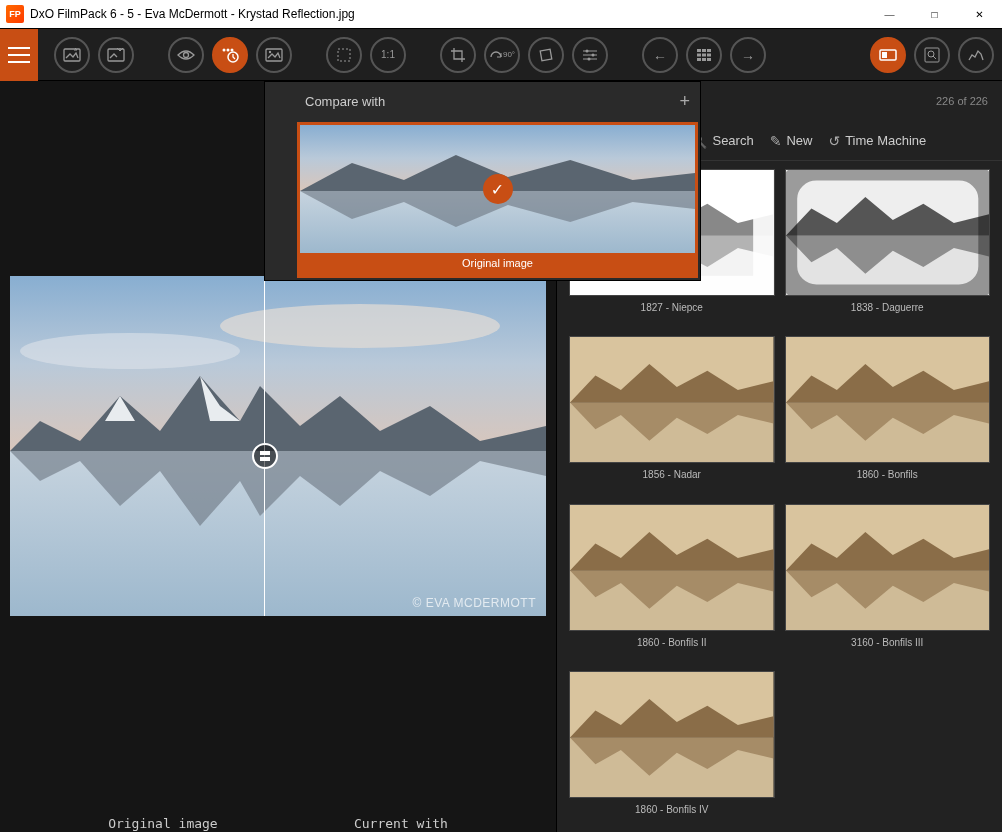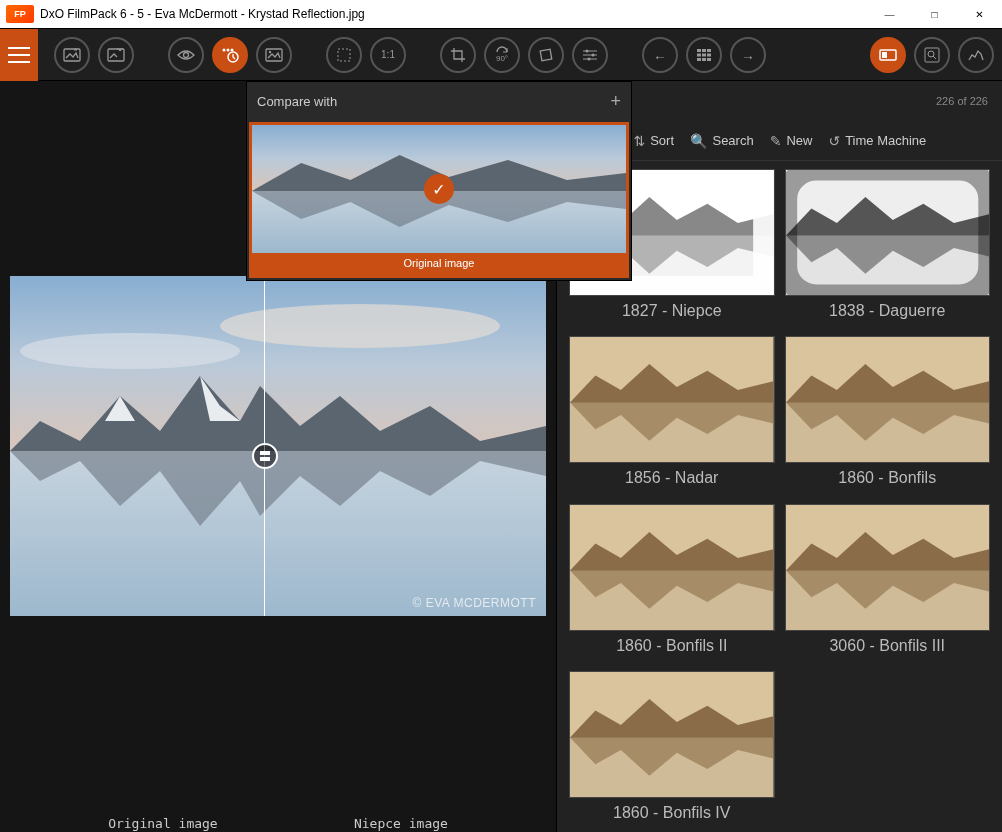--- a/index.html
+++ b/index.html
@@ -1,20 +1,20 @@
 <!DOCTYPE html>
 <html><head>
 <meta charset="utf-8">
 <style>
 * { box-sizing: border-box; margin: 0; padding: 0; }
 body { font-family: "Segoe UI", Arial, sans-serif; background: #1a1a1a; color: #bbb; width: 1002px; height: 832px; overflow: hidden; display: flex; flex-direction: column; }
 
 
 .titlebar { height: 29px; background: #fff; display: flex; align-items: center; padding: 0 0 0 6px; color: #000; font-size: 12px; border-bottom: 1px solid #000; }
-.fp-logo { width: 28px; height: 18px; background: linear-gradient(135deg,#ff6a00,#ff3a00); color: #fff; font-size: 9px; font-weight: bold; display: flex; align-items: center; justify-content: center; border-radius: 2px; margin-right: 6px; }
+.fp-logo { width: 18px; height: 18px; background: linear-gradient(135deg,#ff6a00,#ff3a00); color: #fff; font-size: 9px; font-weight: bold; display: flex; align-items: center; justify-content: center; border-radius: 2px; margin-right: 6px; }
 .title-text { flex: 1; }
 .win-controls { display: flex; }
 .win-btn { width: 45px; height: 28px; display: flex; align-items: center; justify-content: center; font-family: "Segoe MDL2 Assets","Segoe UI Symbol"; font-size: 10px; cursor: pointer; }
 
 
 .toolbar { height: 52px; background: #1f1f1f; display: flex; align-items: center; padding: 0 8px; gap: 8px; border-bottom: 1px solid #000; justify-content: flex-end; }
 .menu-btn { width: 38px; height: 52px; background: #c84e14; display: flex; align-items: center; justify-content: center; cursor: pointer; margin-left: -8px; margin-right: 8px; }
 .menu-btn span { display:block; width:22px; height:2px; background:#fff; position:relative; }
 .menu-btn span::before, .menu-btn span::after { content:""; position:absolute; left:0; width:22px; height:2px; background:#fff; }
 .menu-btn span::before { top:-7px; } .menu-btn span::after { top:7px; }
@@ -26,41 +26,41 @@
 
 .main { flex: 1; display: flex; height: calc(100% - 81px); position: relative; }
 .viewer { width: 556px; position: relative; background: #151515; display:flex; flex-direction:column; }
 .viewer-img { margin: 195px 10px 0 10px; height: 340px; position: relative; }
 .viewer-labels { display:flex; justify-content:space-around; padding: 200px 40px 12px 40px; font-size:13px; color:#ccc; font-family: monospace; }
 .split-line { position:absolute; top:0; left:254px; width:1px; height:100%; background:#fff; z-index:2; }
 .split-handle { position:absolute; top:167px; left:242px; width:26px; height:26px; border:2px solid #fff; border-radius:50%; background:rgba(0,0,0,0.5); display:flex; align-items:center; justify-content:center; color:#fff; font-size:12px; z-index:3; cursor:ew-resize; }
 .watermark { position:absolute; bottom:6px; right:10px; font-size:12px; color:rgba(255,255,255,0.7); letter-spacing:0.5px; z-index:2; }
 
 
-.compare-panel { position:absolute; top:0; left:246px; width:386px; background:#2a2a2a; border:1px solid #000; z-index:10; }
+.compare-panel { position:absolute; top:0; left:264px; width:437px; background:#2a2a2a; border:1px solid #000; z-index:10;padding-left:30px; }
 .compare-head { height:38px; display:flex; align-items:center; padding:0 10px; font-size:13px; color:#ccc; }
 .compare-add { margin-left:auto; font-size:18px; color:#aaa; cursor:pointer; }
 .compare-thumbs { display:flex; padding:2px; gap:2px; }
 .c-thumb { flex:1; border:3px solid transparent; position:relative; }
 .c-thumb.sel { border-color:#c84e14; }
 .c-thumb-img { height:128px; position:relative; }
 .check { position:absolute; top:50%; left:50%; width:30px; height:30px; margin:-15px 0 0 -15px; background:#c84e14; border-radius:50%; display:flex; align-items:center; justify-content:center; color:#fff; font-size:16px; }
 .c-thumb-label { text-align:center; font-size:11px; padding:4px 0 6px 0; }
 .c-thumb.sel .c-thumb-label { background:#c84e14; color:#fff; }
 
 
 .sidebar { flex:1; background:#222; display:flex; flex-direction:column; border-left:1px solid #000; position:relative;text-align:center; }
 .side-top { height:40px; display:flex; align-items:center; justify-content:flex-end; padding:0 14px; font-size:11px; color:#888; }
 .side-tabs { height:40px; display:flex; align-items:center; gap:16px; padding:0 14px; border-bottom:1px solid #333; }
 .side-tab { display:flex; align-items:center; gap:5px; font-size:13px; color:#ccc; cursor:pointer; }
 .side-tab .ic { font-size:14px; color:#aaa; }
 .preset-grid { flex:1; overflow-y:auto; padding:8px 12px; display:grid; grid-template-columns:1fr 1fr; gap:14px 10px; }
 .preset { display:flex; flex-direction:column; align-items:center; gap:6px; cursor:pointer; }
 .preset-img { width:100%; height:127px; border:1px solid #444; }
-.preset-label { font-size:16px; color:#bbb; }
+.preset-label { font-size:10px; color:#bbb; }
 
 
 .scene { width:100%; height:100%; display:block; }
 </style>
 </head>
 <body>
 
 <div class="titlebar">
   <div class="fp-logo">FP</div>
   <div class="title-text">DxO FilmPack 6 - 5 - Eva McDermott - Krystad Reflection.jpg</div>
@@ -118,21 +118,21 @@
         <rect x="2" y="2" width="12" height="12" fill="none" stroke="currentColor" stroke-width="1" stroke-dasharray="2 2"></rect>
       </svg>
     </div>
   <div class="icon-btn" style="font-size:10px;">1:1</div>
   <div class="spacer-sm"></div>
   <div class="icon-btn">
       <svg width="16" height="16" viewBox="0 0 16 16">
         <path d="M4 1 L4 12 L15 12 M1 4 L12 4 L12 15" fill="none" stroke="currentColor" stroke-width="1.3"></path>
       </svg>
     </div>
-  <div class="icon-btn" style="font-size:9px;flex-direction:column;">
+  <div class="icon-btn" style="font-size:9px;flex-direction:row;">
       <svg width="14" height="8" viewBox="0 0 14 8">
         <path d="M2 6 A5 5 0 0 1 12 6" fill="none" stroke="currentColor" stroke-width="1.3"></path>
         <path d="M12 2 L12 6 L8 6" fill="none" stroke="currentColor"></path>
       </svg>
       <span style="font-size:8px;">90°</span>
     </div>
   <div class="icon-btn">
       <svg width="16" height="16" viewBox="0 0 16 16">
         <rect x="3" y="3" width="10" height="10" fill="none" stroke="currentColor" stroke-width="1.3" transform="rotate(-10 8 8)"></rect>
       </svg>
@@ -213,21 +213,21 @@
       <div class="split-handle">
         <svg width="14" height="14" viewBox="0 0 14 14">
             <rect x="2" y="2" width="10" height="4" fill="#fff"></rect>
             <rect x="2" y="8" width="10" height="4" fill="#fff"></rect>
           </svg>
       </div>
       <div class="watermark">© EVA MCDERMOTT</div>
     </div>
     <div class="viewer-labels">
       <span>Original image</span>
-      <span>Niepce image</span>
+      <span>Current with</span>
     </div>
   </div>
 
   <div class="compare-panel">
     <div class="compare-head">
       <span>Compare with</span>
       <span class="compare-add">+</span>
     </div>
     <div class="compare-thumbs">
       <div class="c-thumb sel">
@@ -333,21 +333,21 @@
         <div class="preset">
           <div class="preset-img">
             <svg class="scene" viewBox="0 0 200 130" preserveAspectRatio="none">
     <rect width="200" height="68" fill="#d9c49e"></rect>
     <rect y="68" width="200" height="62" fill="#d9c49e" opacity="0.95"></rect>
     <path d="M0 68 L25 40 L50 55 L78 28 L105 52 L135 35 L165 55 L200 46 L200 68 Z" fill="#8a6d48"></path>
     <path d="M0 68 L25 96 L50 81 L78 108 L105 84 L135 101 L165 81 L200 90 L200 68 Z" fill="#8a6d48" opacity="0.6"></path>
 
   </svg>
           </div>
-  <div class="preset-label">3060 - Bonfils III</div>
+  <div class="preset-label">3160 - Bonfils III</div>
         </div>
         <div class="preset">
           <div class="preset-img">
             <svg class="scene" viewBox="0 0 200 130" preserveAspectRatio="none">
     <rect width="200" height="68" fill="#d9c49e"></rect>
     <rect y="68" width="200" height="62" fill="#d9c49e" opacity="0.95"></rect>
     <path d="M0 68 L25 40 L50 55 L78 28 L105 52 L135 35 L165 55 L200 46 L200 68 Z" fill="#8a6d48"></path>
     <path d="M0 68 L25 96 L50 81 L78 108 L105 84 L135 101 L165 81 L200 90 L200 68 Z" fill="#8a6d48" opacity="0.6"></path>
 
   </svg>

